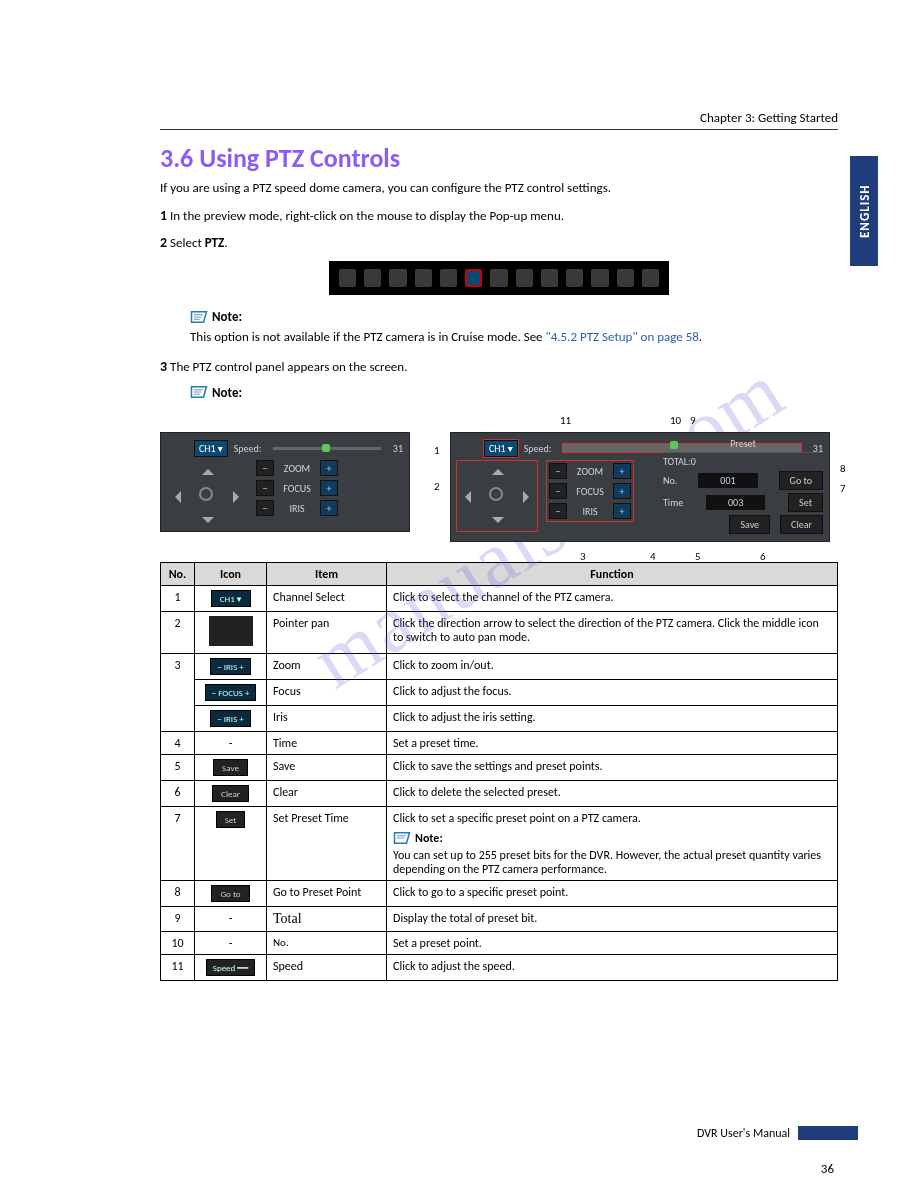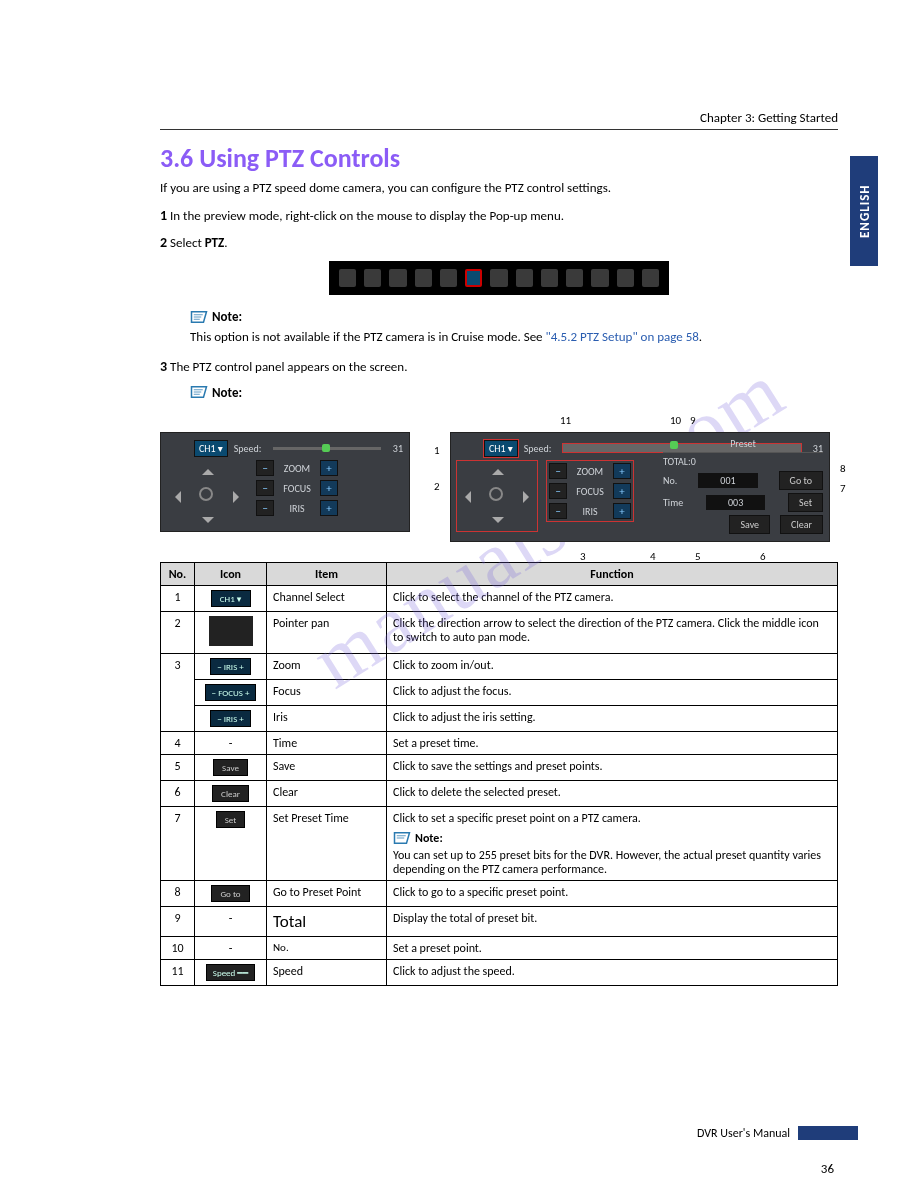--- a/index.html
+++ b/index.html
@@ -358,21 +358,21 @@
     </tr>
     <tr>
       <td class="col-no">8</td>
       <td class="col-icon"><span class="icon-btn">Go to</span></td>
       <td class="col-item">Go to Preset Point</td>
       <td>Click to go to a specific preset point.</td>
     </tr>
     <tr>
       <td class="col-no">9</td>
       <td class="col-icon">-</td>
-      <td class="col-item" style="font-size:17px;">Total</td>
+      <td class="col-item" style="font-size:14px;font-family:Liberation Serif, serif;">Total</td>
       <td>Display the total of preset bit.</td>
     </tr>
     <tr>
       <td class="col-no">10</td>
       <td class="col-icon">-</td>
       <td class="col-item" style="font-size:11px;">No.</td>
       <td>Set a preset point.</td>
     </tr>
     <tr>
       <td class="col-no">11</td>

